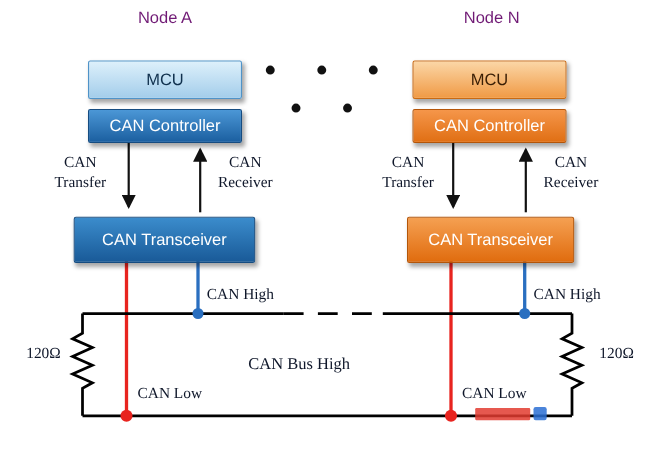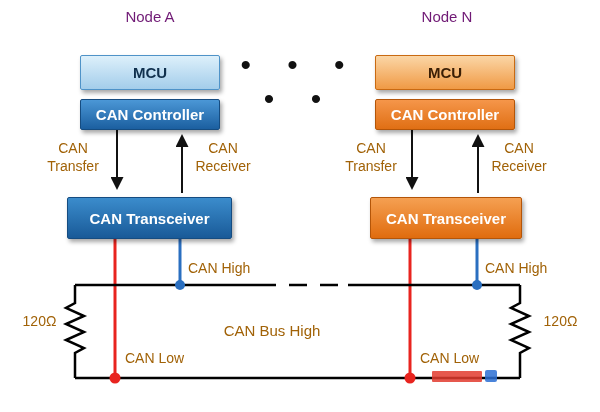--- a/index.html
+++ b/index.html
@@ -12,35 +12,35 @@
     border-bottom:2px dashed #e4e4e4;
   }
   .node-title {
     position:absolute;
     font-size:15px; color:#701a75;
     text-align:center;
   }
   .box {
     position:absolute;
     display:flex; align-items:center; justify-content:center;
-    font-size:15px; font-weight:bold;
+    font-size:15px; font-weight:normal;
     border:1px solid;
     border-radius:2px;
     box-shadow:2px 3px 4px rgba(0,0,0,0.35);
   }
   .mcu-a      { background:linear-gradient(#ddf0fb,#a3cdea); border-color:#4f93c8; color:#10304d; }
   .ctrl-a     { background:linear-gradient(#4b97d6,#1b5fa0); border-color:#154c81; color:#ffffff; }
   .trx-a      { background:linear-gradient(#3b8ccc,#195a98); border-color:#154c81; color:#ffffff; }
   .mcu-n      { background:linear-gradient(#fbd6a6,#f09a45); border-color:#c96a12; color:#3a1e05; }
   .ctrl-n     { background:linear-gradient(#f5964a,#e06f14); border-color:#b45508; color:#ffffff; }
   .trx-n      { background:linear-gradient(#f5a052,#e06c0e); border-color:#b45508; color:#ffffff; }
   .lbl {
     position:absolute;
-    font-size:14px; color:#a16207;
-    text-align:center; line-height:1.25;
+    font-size:14px; color:#0f172a;
+    text-align:center; line-height:1.25;font-family:Liberation Serif, serif;
   }
   .ellipsis {
     position:absolute;
     font-size:30px; color:#111;
     letter-spacing:14px;
     text-align:center;
   }
   #wiring { position:absolute; left:0; top:0; }
   .watermark { position:absolute; display:flex; gap:3px; align-items:center; opacity:0.85; }
   .wm-red  { width:50px; height:11px; background:#e23b30; border-radius:1px; }

